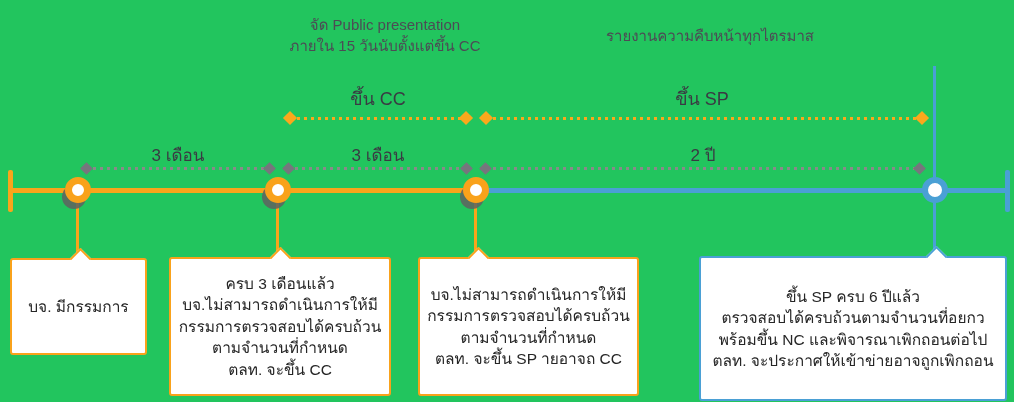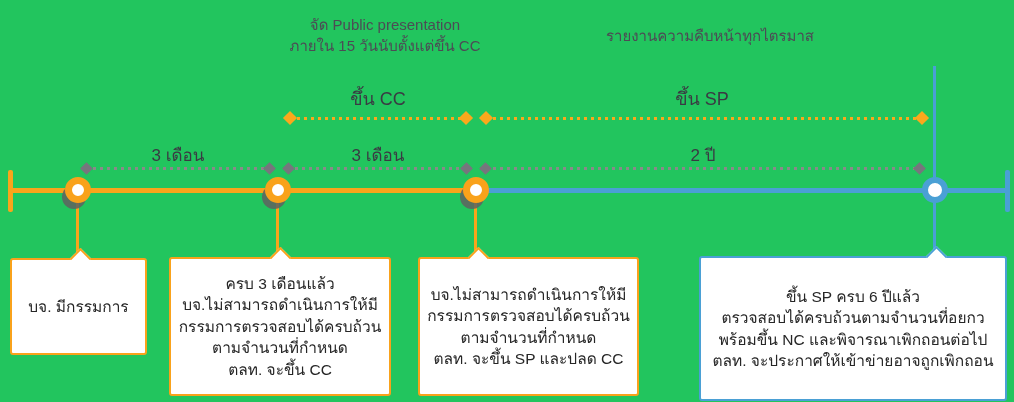--- a/index.html
+++ b/index.html
@@ -129,21 +129,21 @@
     <div class="ln">กรรมการตรวจสอบได้ครบถ้วน</div>
     <div class="ln">ตามจำนวนที่กำหนด</div>
     <div class="ln">ตลท. จะขึ้น CC</div>
   </div>
 
   <div id="box3" class="callout orange">
     <div class="notch" style="left:51px;"></div>
     <div class="ln">บจ.ไม่สามารถดำเนินการให้มี</div>
     <div class="ln">กรรมการตรวจสอบได้ครบถ้วน</div>
     <div class="ln">ตามจำนวนที่กำหนด</div>
-    <div class="ln">ตลท. จะขึ้น SP และปลด CC</div>
+    <div class="ln">ตลท. จะขึ้น SP ายอาจถ CC</div>
   </div>
 
   <div id="box4" class="callout blue">
     <div class="notch" style="left:228px;"></div>
     <div class="ln">ขึ้น SP ครบ 6 ปีแล้ว</div>
     <div class="ln">ตรวจสอบได้ครบถ้วนตามจำนวนที่อยกว</div>
     <div class="ln">พร้อมขึ้น NC และพิจารณาเพิกถอนต่อไป</div>
     <div class="ln">ตลท. จะประกาศให้เข้าข่ายอาจถูกเพิกถอน</div>
   </div>
 

